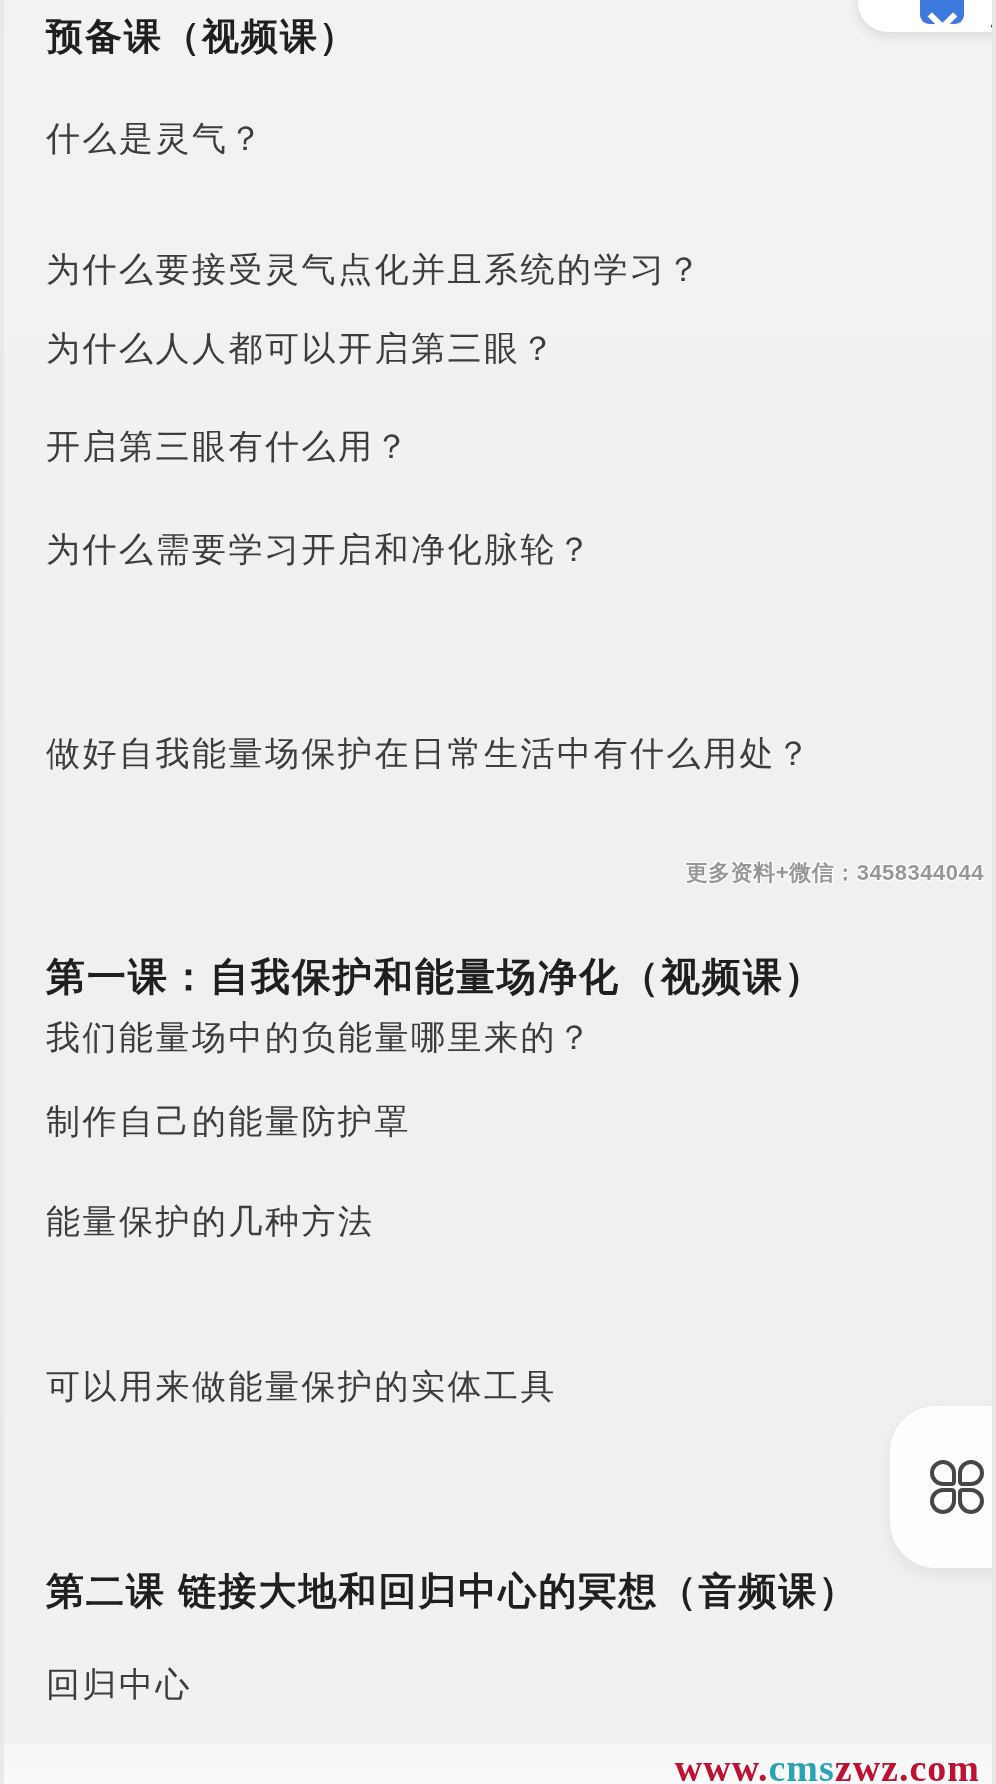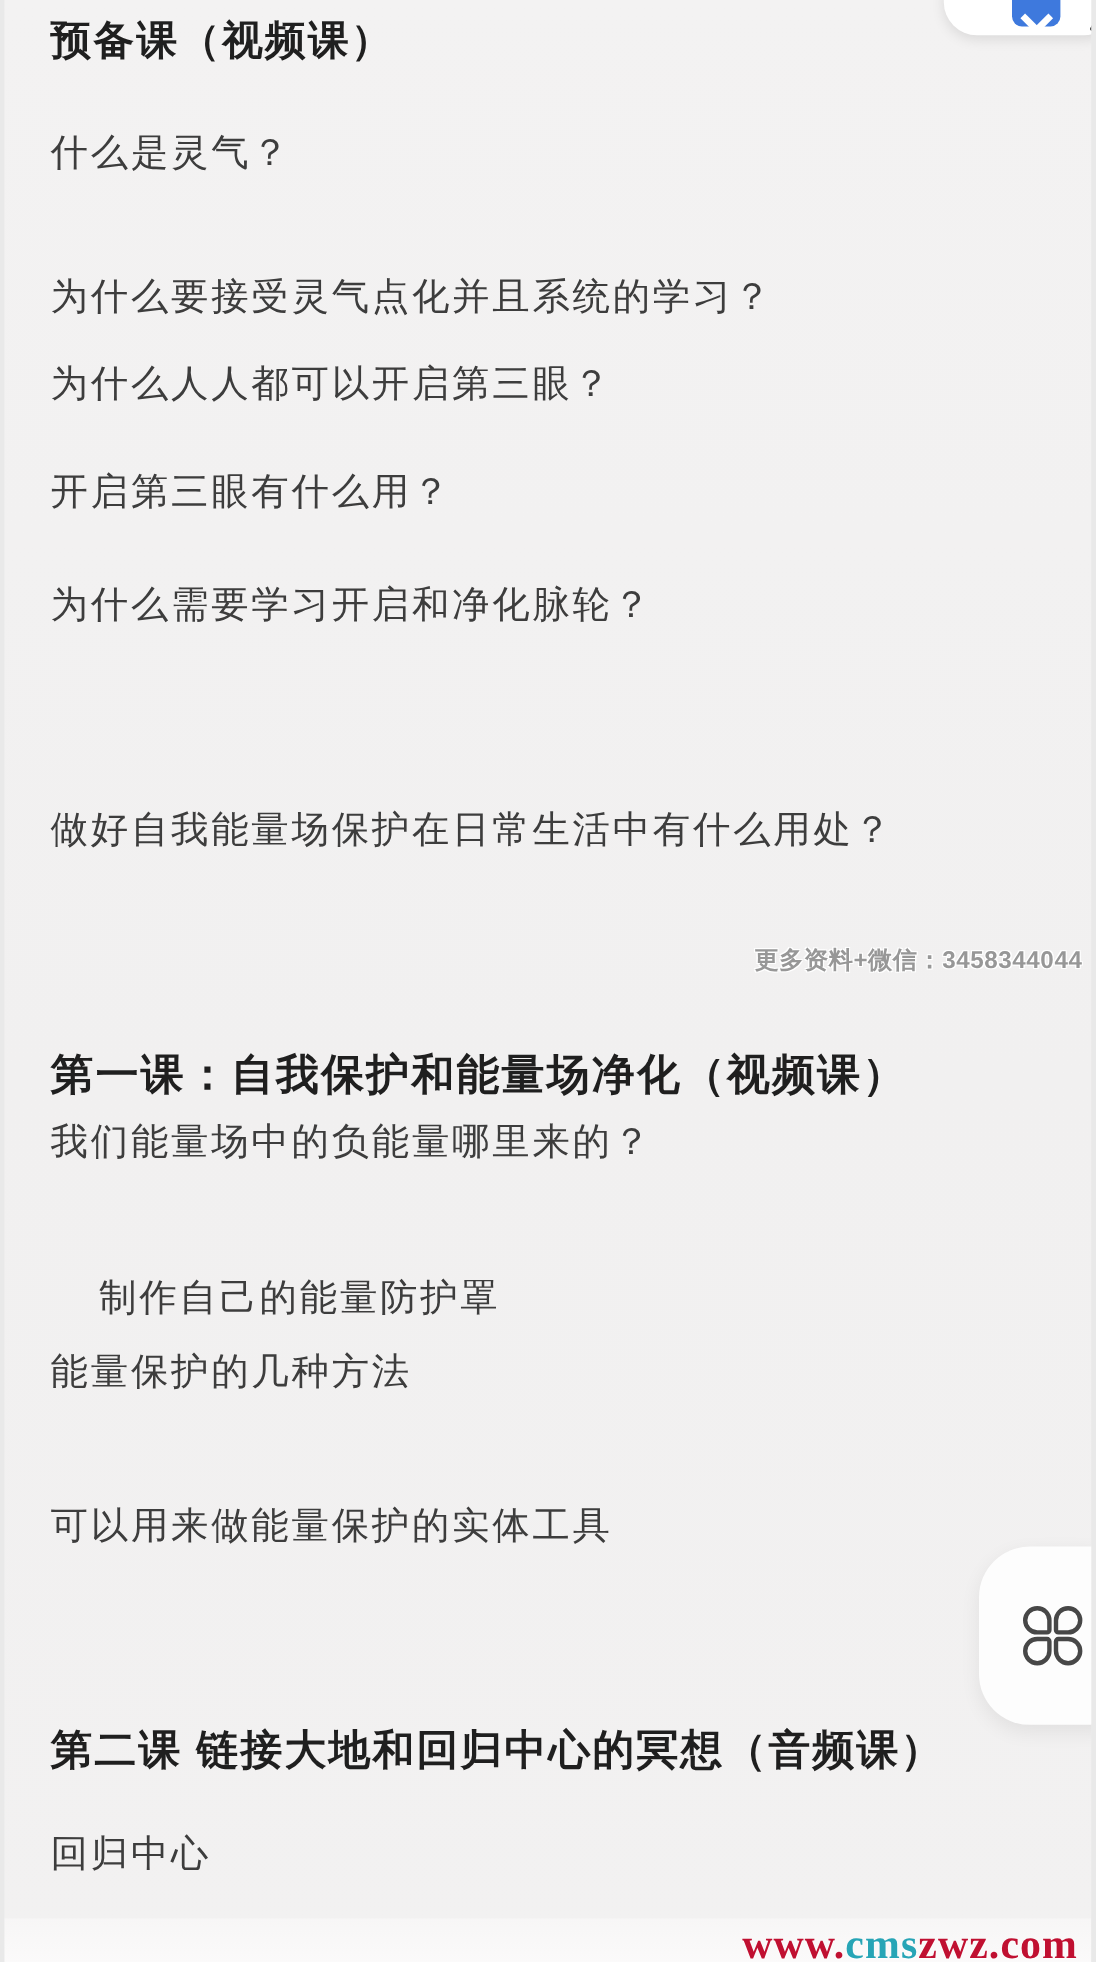--- a/index.html
+++ b/index.html
@@ -104,22 +104,22 @@
   <div class="b-line" style="top:527px;">为什么需要学习开启和净化脉轮？</div>
   <div class="b-line" style="top:731px;">做好自我能量场保护在日常生活中有什么用处？</div>
 
   <div class="wm-center">
     <div>更多资料+微信：3458344044</div>
   </div>
 
   <div class="h-line" style="top:950px;font-size:39px;">第一课：自我保护和能量场净化（视频课）</div>
 
   <div class="b-line" style="top:1015px;">我们能量场中的负能量哪里来的？</div>
-  <div class="b-line" style="top:1157px;margin-left:44px;">制作自己的能量防护罩</div>
-  <div class="b-line" style="top:1224px;">能量保护的几种方法</div>
+  <div class="b-line" style="top:1099px;">制作自己的能量防护罩</div>
+  <div class="b-line" style="top:1199px;">能量保护的几种方法</div>
   <div class="b-line" style="top:1364px;">可以用来做能量保护的实体工具</div>
 
   <div class="h-line" style="top:1566px;font-size:38px;">第二课 链接大地和回归中心的冥想（音频课）</div>
 
   <div class="b-line" style="top:1662px;">回归中心</div>
 
   <div class="top-card">
     <div class="blue-badge" style="background: rgb(62, 121, 221);">
       <div class="chevron-down"></div>
     </div>

